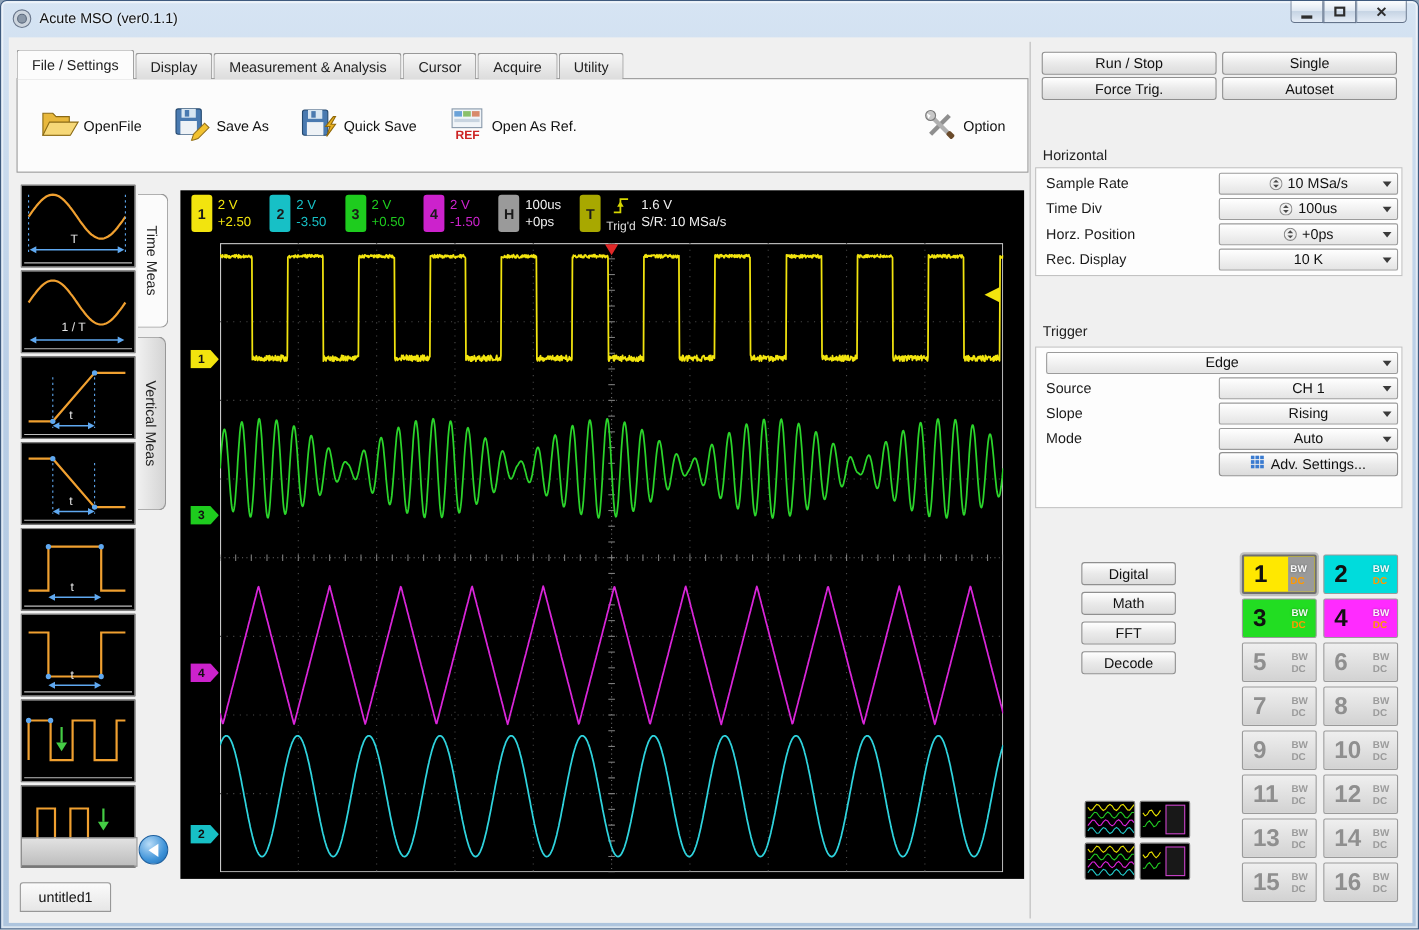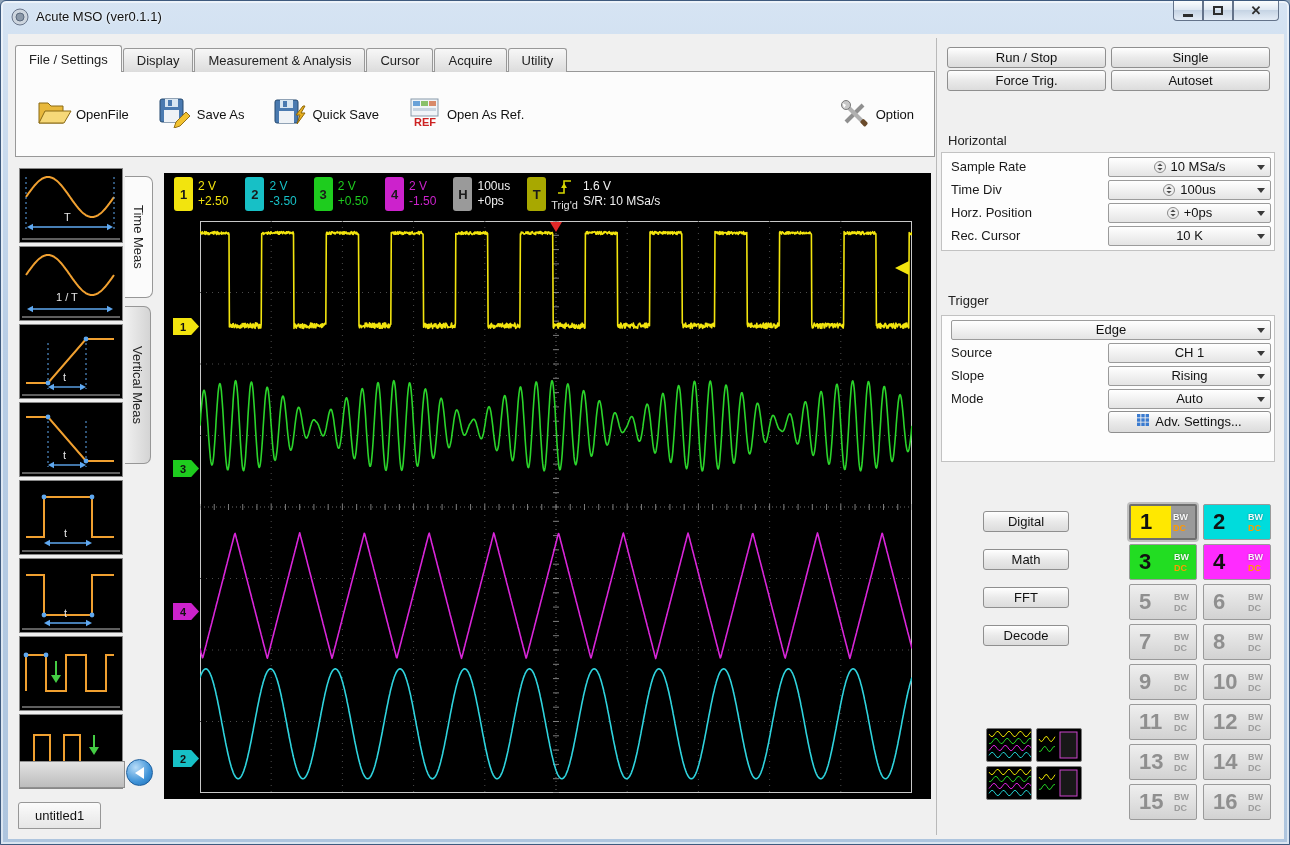--- a/index.html
+++ b/index.html
@@ -57,21 +57,21 @@
 .box-horizontal{top:118px;height:99px}
 .box-trigger{top:281px;height:147px}
 .row{display:flex;align-items:center;height:23px;padding:0 3px 0 9px}
 .row-label{font-size:13px;color:#1a1a1a;white-space:nowrap}
 .dd{position:relative;margin-left:auto;width:163px;height:20px;background:linear-gradient(#ffffff,#e4e4e4);border:1px solid #9b9b9b;border-radius:2px;display:flex;align-items:center;justify-content:center;gap:5px;font-size:13px;color:#111}
 .dd.full{width:328px;margin:0 auto}
 .arr{position:absolute;right:5px;top:7px;width:0;height:0;border-left:4px solid transparent;border-right:4px solid transparent;border-top:5px solid #3a3a3a}
 .row.adv{justify-content:flex-end}
 .adv-btn{width:163px;gap:6px;height:22px}
 .spin{display:inline-flex}
-.tool-col{position:absolute;left:45px;top:477px;display:flex;flex-direction:column;gap:17px;width:86px}
+.tool-col{position:absolute;left:45px;top:477px;display:flex;flex-direction:column;gap:6px;width:86px}
 .tool-col .btn{width:86px}
 .ch-grid{position:absolute;left:191px;top:470px;display:grid;grid-template-columns:68px 68px;gap:4px 6px}
 .ch-cell{position:relative;height:36px;border:1px solid #9a9a9a;border-radius:2px;display:flex;overflow:hidden}
 .ch-cell.off{background:linear-gradient(#efefef,#d2d2d2)}
 .ch-num{flex:1;display:flex;align-items:center;padding-left:9px;font-size:22px;font-weight:bold;color:#111}
 .ch-cell.off .ch-num{color:#8f8f8f}
 .bwdc{width:24px;display:flex;flex-direction:column;align-items:flex-start;justify-content:center;gap:1px;font-size:9px;font-weight:bold;line-height:10px;padding-left:2px}
 .ch-cell.on .bw{color:rgba(255,255,255,.95);text-shadow:0 0 2px rgba(0,0,0,.4)}
 .ch-cell.off .bw,.ch-cell.off .dc{color:#9b9b9b}
 .ch-cell.sel{border:2px solid #6f6f6f;box-shadow:0 0 0 2px #bfbfbf}
@@ -490,21 +490,21 @@
                   <circle cx="6" cy="6" r="5.5" fill="#f0f0f0" stroke="#8a8a8a"></circle>
                   <path d="M3.4 5 L6 2.4 L8.6 5 Z" fill="#4a4a4a"></path>
                   <path d="M3.4 7 L6 9.6 L8.6 7 Z" fill="#4a4a4a"></path>
                 </svg>
               </span>
               <span class="dd-val">+0ps</span>
               <span class="arr"></span>
             </div>
           </div>
           <div class="row">
-            <span class="row-label">Rec. Cursor</span>
+            <span class="row-label">Rec. Display</span>
             <div class="dd">
               <span class="dd-val">10 K</span>
               <span class="arr"></span>
             </div>
           </div>
         </div>
       <div class="group-title gt-trigger">Trigger</div>
       <div class="group-box box-trigger" id="trigBox">
           <div class="row">
             <div class="dd full">

